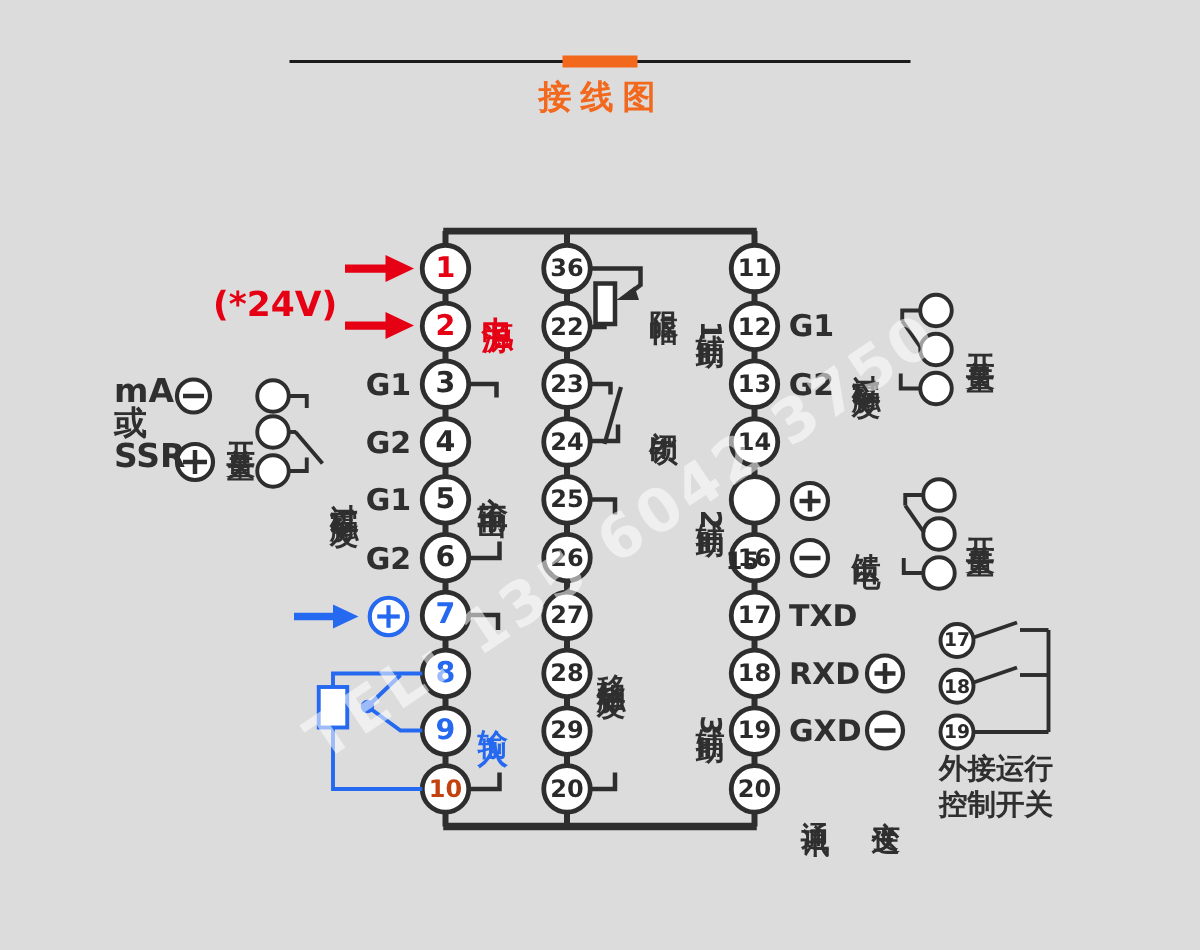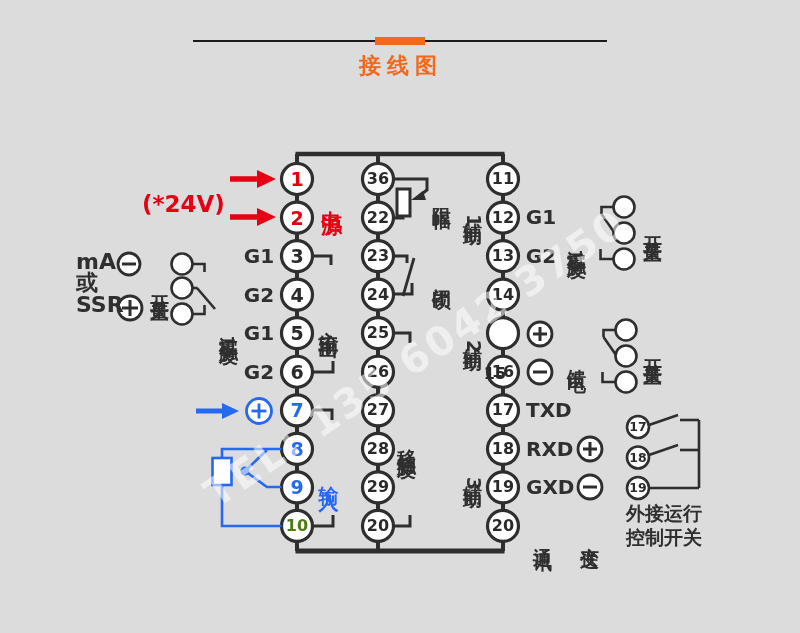--- a/index.html
+++ b/index.html
@@ -212,21 +212,21 @@
   <div id="terminal-layer">
       <div class="term" style="left: 297px; top: 179px; color: rgb(230, 0, 20);">1</div>
       <div class="term" style="left: 297px; top: 217.55px; color: rgb(230, 0, 20);">2</div>
       <div class="term" style="left: 297px; top: 256.1px;">3</div>
       <div class="term" style="left: 297px; top: 294.65px;">4</div>
       <div class="term" style="left: 297px; top: 333.2px;">5</div>
       <div class="term" style="left: 297px; top: 371.75px;">6</div>
       <div class="term" style="left: 297px; top: 410.3px; color: rgb(37, 105, 240);">7</div>
       <div class="term" style="left: 297px; top: 448.85px; color: rgb(37, 105, 240);">8</div>
       <div class="term" style="left: 297px; top: 487.4px; color: rgb(37, 105, 240);">9</div>
-      <div class="term two" style="left: 297px; top: 525.95px; color: #4d7c0f;">10</div>
+      <div class="term two" style="left: 297px; top: 525.95px; color: #c2410c;">10</div>
       <div class="term two" style="left: 378px; top: 179px;">36</div>
       <div class="term two" style="left: 378px; top: 217.55px;">22</div>
       <div class="term two" style="left: 378px; top: 256.1px;">23</div>
       <div class="term two" style="left: 378px; top: 294.65px;">24</div>
       <div class="term two" style="left: 378px; top: 333.2px;">25</div>
       <div class="term two" style="left: 378px; top: 371.75px;">26</div>
       <div class="term two" style="left: 378px; top: 410.3px;">27</div>
       <div class="term two" style="left: 378px; top: 448.85px;">28</div>
       <div class="term two" style="left: 378px; top: 487.4px;">29</div>
       <div class="term two" style="left: 378px; top: 525.95px;">20</div>

